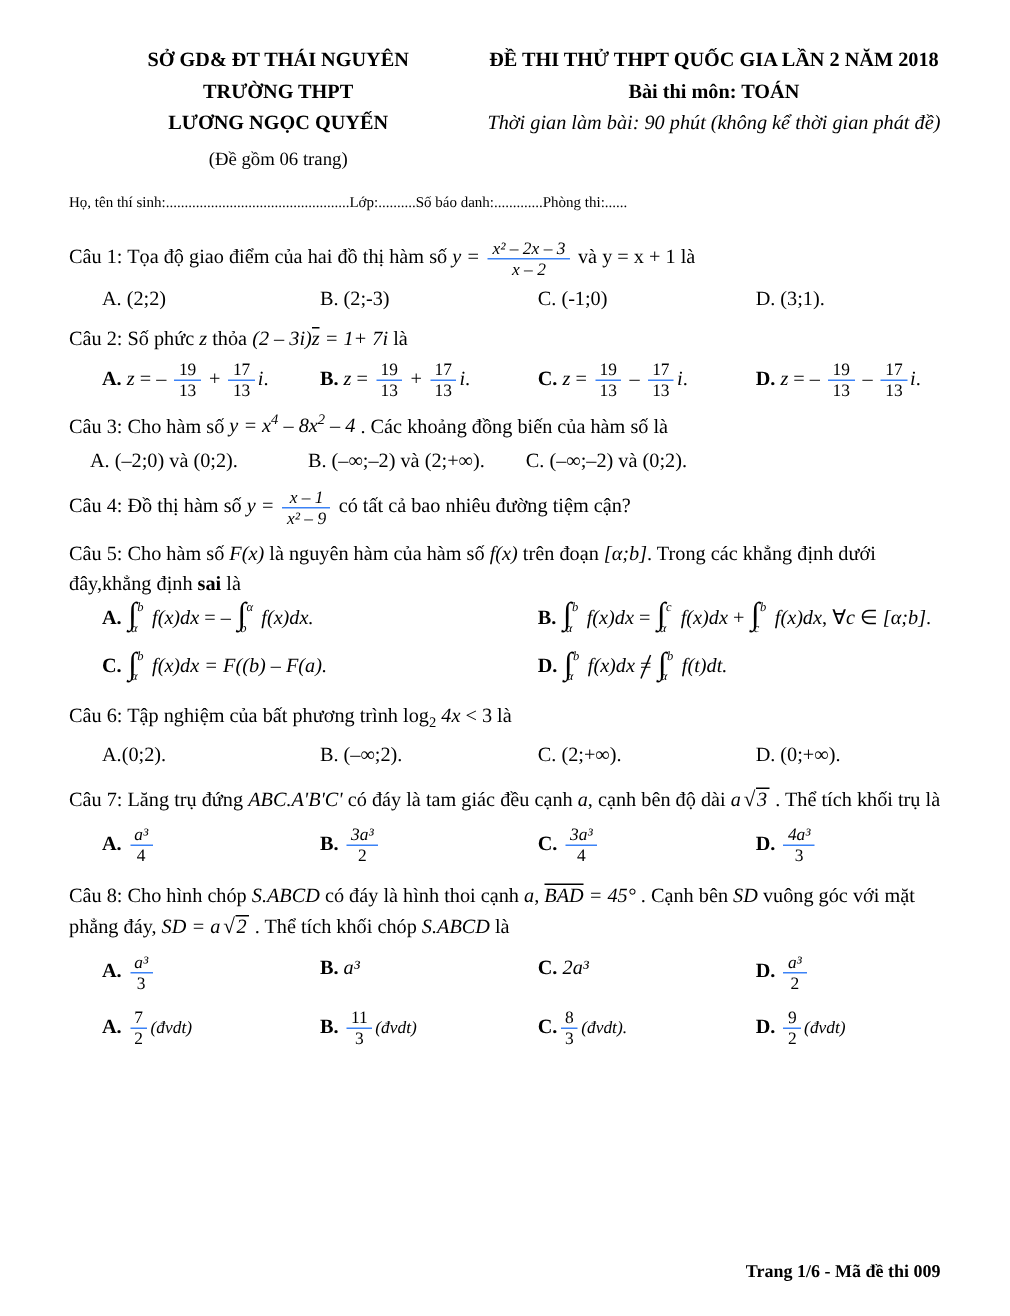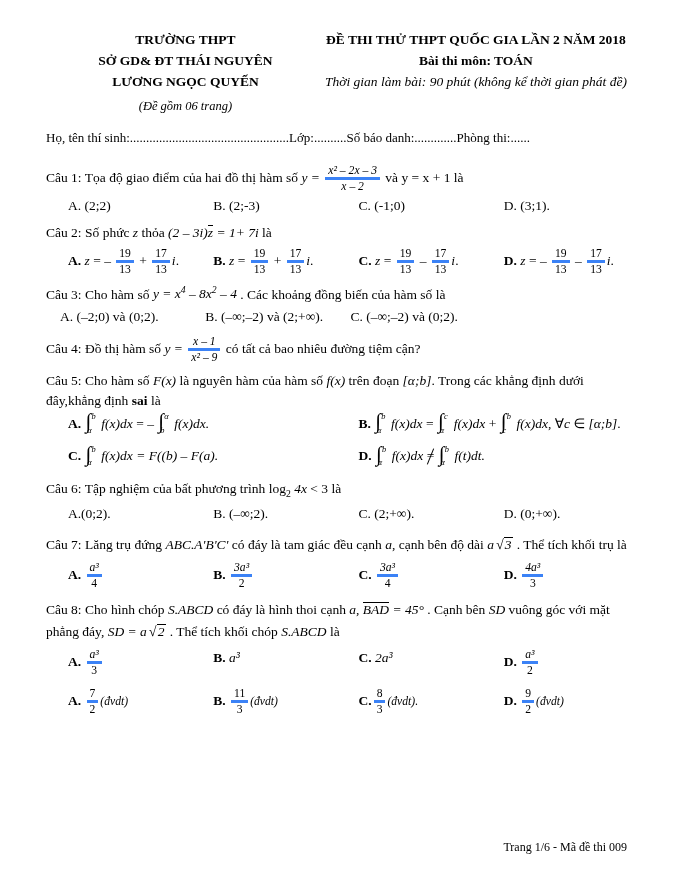--- a/index.html
+++ b/index.html
@@ -40,38 +40,37 @@
     width: 52%;
     text-align: center;
     font-size: 13.5px;
     line-height: 1.55;
     position: relative;
   }
   .bold { font-weight: bold; }
   .ital { font-style: italic; text-align: center; }
   .hdr-sub {
     font-size: 12.5px;
-    font-style: italic;
     margin-top: 4px;
   }
   .code-box {
     display: inline-block;
     border: 1px solid #000;
     padding: 3px 10px 4px 10px;
     font-weight: bold;
     font-size: 13.5px;
     margin-top: 8px;
   }
   .code-box-wrap {
     text-align: right;
     padding-right: 10px;
   }
   .student-line {
     padding: 14px 46px 0 46px;
-    font-size: 13px;
+    font-size: 10px;
   }
 
   
   .content {
     padding: 18px 46px 0 46px;
     box-sizing: border-box;
     font-size: 13.5px;
   }
   .q {
     margin-bottom: 7px;
@@ -97,21 +96,21 @@
 
   
   .frac {
     display: inline-block;
     vertical-align: middle;
     text-align: center;
     font-size: 0.86em;
     line-height: 1.12;
     margin: 0 2px;
   }
-  .frac .num { display: block; padding: 0 3px; border-bottom: 3px solid #3b82f6; }
+  .frac .num { display: block; padding: 0 3px; border-bottom: 1px solid #3b82f6; }
   .frac .den { display: block; padding: 0 3px; }
   .fs { font-size: 0.86em; }
   sup.e { font-size: 0.72em; vertical-align: super; }
   sub.e { font-size: 0.72em; vertical-align: sub; }
 
   
   .intg {
     display: inline-block;
     position: relative;
     vertical-align: middle;
@@ -172,32 +171,32 @@
     padding: 0 2px 0 1px;
     display: inline-block;
     line-height: 1.1;
   }
 
   .footer {
     position: absolute;
     right: 46px;
     bottom: 22px;
     font-size: 12px;
-    font-weight: normal;
+    font-weight: bold;
   }
 </style>
 </head>
 <body>
 
 <div class="page">
 
   <div class="header">
     <div class="header-left">
+      <div class="bold">SỞ GD&amp; ĐT THÁI NGUYÊN</div>
       <div class="bold">TRƯỜNG THPT</div>
-      <div class="bold">SỞ GD&amp; ĐT THÁI NGUYÊN</div>
       <div class="bold">LƯƠNG NGỌC QUYẾN</div>
       <div class="hdr-sub">(Đề gồm 06 trang)</div>
     </div>
     <div class="header-right">
       <div class="bold">ĐỀ THI THỬ THPT QUỐC GIA LẦN 2 NĂM 2018</div>
       <div class="bold">Bài thi môn: TOÁN</div>
       <div class="ital">Thời gian làm bài: 90 phút (không kể thời gian phát đề)</div>
     </div>
   </div>
 

